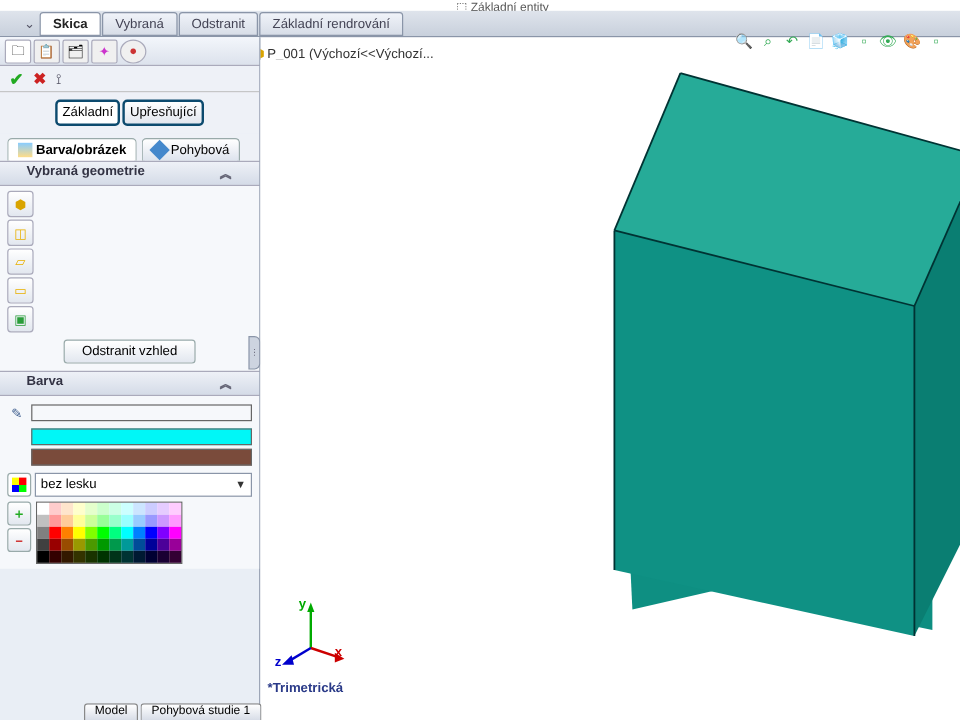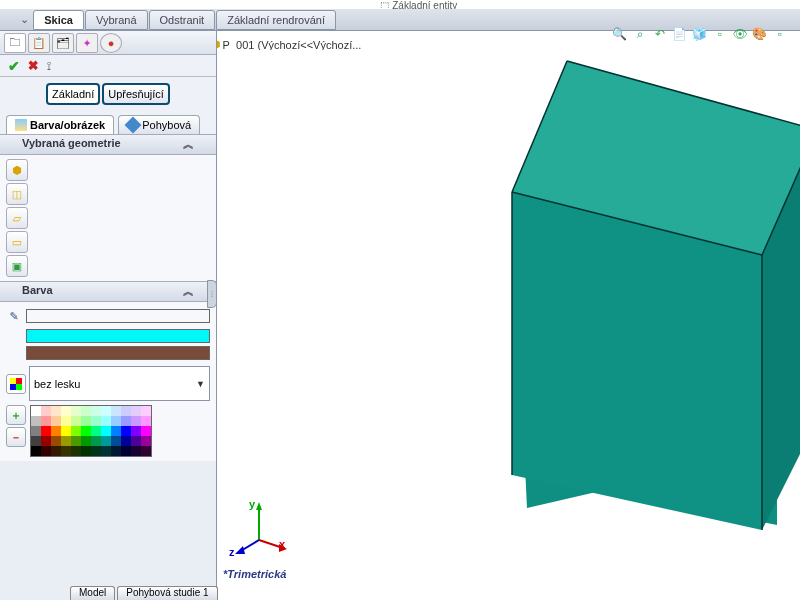--- a/index.html
+++ b/index.html
@@ -49,40 +49,40 @@
 
   .remove-btn { margin:6px auto 2px; display:block; padding:3px 14px; border:1px solid #9aa; border-radius:3px; background:linear-gradient(#fff,#e2e7ef); cursor:pointer; }
 
   .color-swatch { height:14px; margin:3px 0; border:1px solid #666; }
   .dropper-row { display:flex; align-items:center; gap:4px; }
   .dropper { width:16px; height:16px; display:inline-flex; align-items:center; justify-content:center; color:#358; cursor:pointer; }
 
   .combo-row { display:flex; gap:3px; margin-top:6px; align-items:center; }
   .grid-btn { width:20px; height:20px; border:1px solid #9aa; border-radius:3px; background:#fff; cursor:pointer; position:relative; }
   .grid-btn::before { content:""; position:absolute; inset:3px; background:conic-gradient(#f00 0 25%, #0f0 0 50%, #00f 0 75%, #ff0 0); }
-  .combo { flex:1; height:35px; border:1px solid #8a95a8; background:#fff; padding:2px 4px; display:flex; align-items:center; justify-content:space-between; cursor:pointer; }
+  .combo { flex:1; height:20px; border:1px solid #8a95a8; background:#fff; padding:2px 4px; display:flex; align-items:center; justify-content:space-between; cursor:pointer; }
   .combo .arrow { font-size:9px; color:#333; }
 
   .palette-row { display:flex; gap:4px; margin-top:4px; }
   .pal-side { display:flex; flex-direction:column; gap:2px; }
   .pal-btn { width:20px; height:20px; border:1px solid #9aa; border-radius:3px; background:linear-gradient(#fff,#e2e7ef); display:inline-flex; align-items:center; justify-content:center; font-weight:bold; cursor:pointer; }
   .pal-grid { display:grid; grid-template-columns: repeat(12, 10px); grid-auto-rows:10px; gap:0; border:1px solid #666; }
   .pal-grid div { width:10px; height:10px; }
 
   .tree { position:absolute; top:38px; left:200px; font-size:11px; color:#333; display:flex; align-items:center; gap:2px; }
   .tree .plus { border:1px solid #888; width:9px; height:9px; line-height:7px; text-align:center; font-size:9px; background:#fff; cursor:pointer; }
 
   .viewport { position:absolute; top:50px; left:217px; right:0; bottom:12px; background:#fff; }
 
   .orient { position:absolute; left:12px; bottom:30px; width:60px; height:60px; }
   .label-y { position:absolute; left:20px; top:0; color:#0a0; font-weight:bold; }
   .label-x { position:absolute; left:50px; top:40px; color:#c00; font-weight:bold; }
   .label-z { position:absolute; left:0; top:48px; color:#00c; font-weight:bold; }
 
-  .view-label { position:absolute; left:6px; bottom:8px; color:#2a3a88; font-weight:bold; font-style:italic; }
+  .view-label { position:absolute; left:6px; bottom:8px; color:#2a3a88; font-weight:bold; }
 
   .bottom-tabs { position:absolute; left:70px; bottom:0; height:14px; display:flex; }
   .bottom-tab { padding:0 8px; border:1px solid #888; border-bottom:none; background:linear-gradient(#fff,#d8dde7); font-size:10px; border-top-left-radius:3px; border-top-right-radius:3px; margin-right:2px; cursor:pointer; }
 
   .resize-grip { position:absolute; left:207px; top:280px; width:10px; height:28px; background:#cdd4e0; border:1px solid #8a95a8; border-radius:0 5px 5px 0; cursor:ew-resize; display:flex; align-items:center; justify-content:center; font-size:7px; color:#667; }
 </style>
 </head>
 <body>
 
 <div class="topbar-icon">⬚ Základní entity</div>
@@ -152,20 +152,21 @@
   <div class="section-body">
     <div class="geom-row">
       <div class="geom-btns">
         <span class="geom-btn" style="color:#d9a400;">⬢</span>
         <span class="geom-btn" style="color:#e8b000;">◫</span>
         <span class="geom-btn" style="color:#e8b000;">▱</span>
         <span class="geom-btn" style="color:#e8b000;">▭</span>
         <span class="geom-btn" style="color:#2a9d3a;">▣</span>
       </div>
     </div>
+    <button class="remove-btn">Odstranit vzhled</button>
   </div>
 
   <div class="section-hd">
     <span>Barva</span>
     <span class="chev">︽</span>
   </div>
   <div class="section-body">
     <div class="dropper-row">
       <span class="dropper">✎</span>
       <div class="color-swatch" style="flex:1;"></div>

